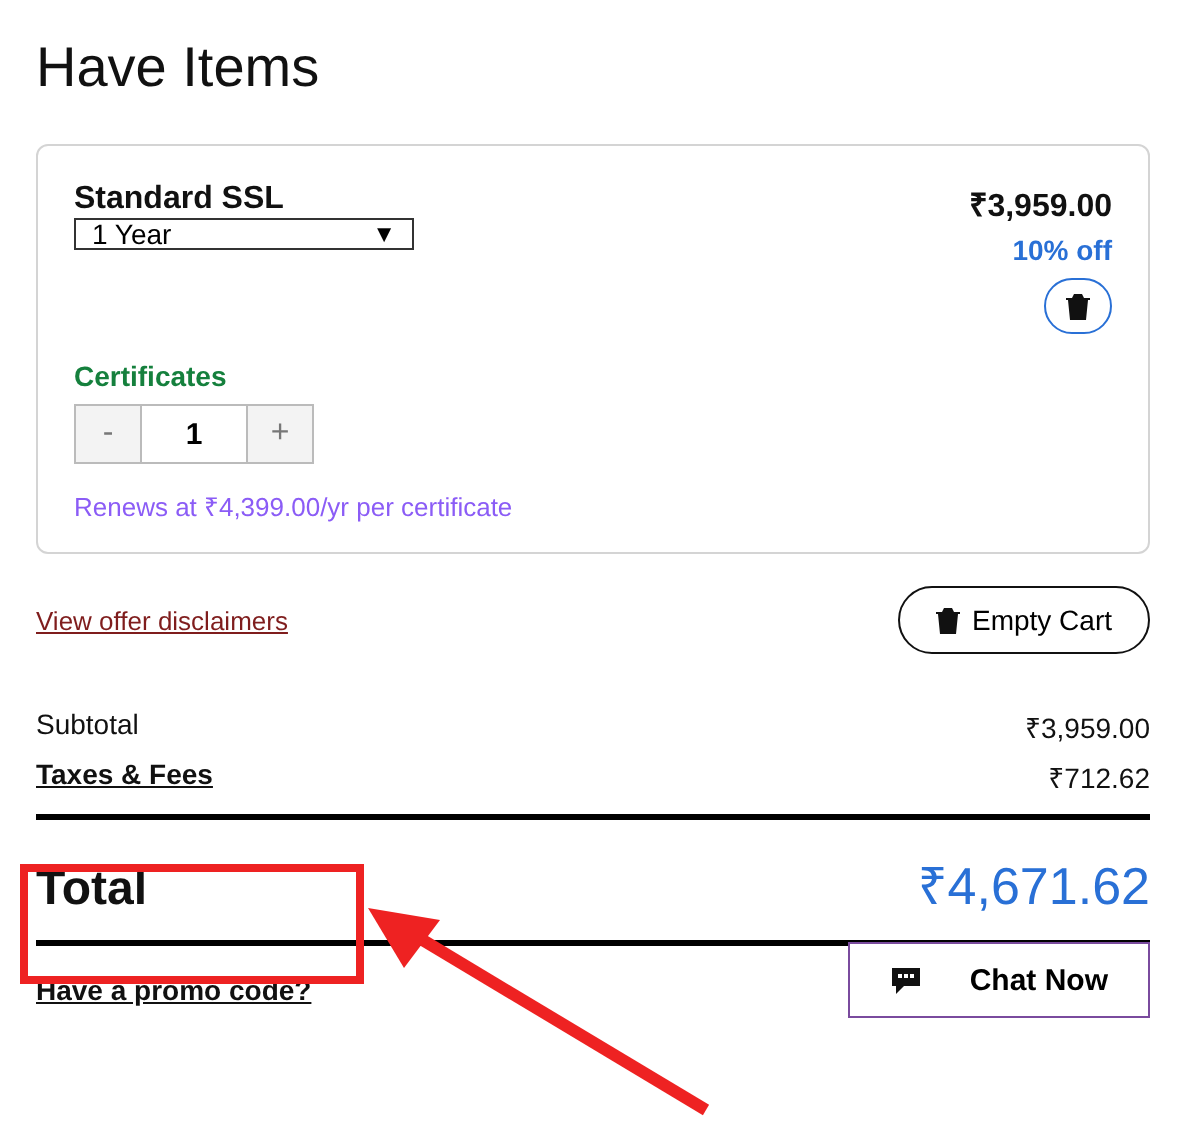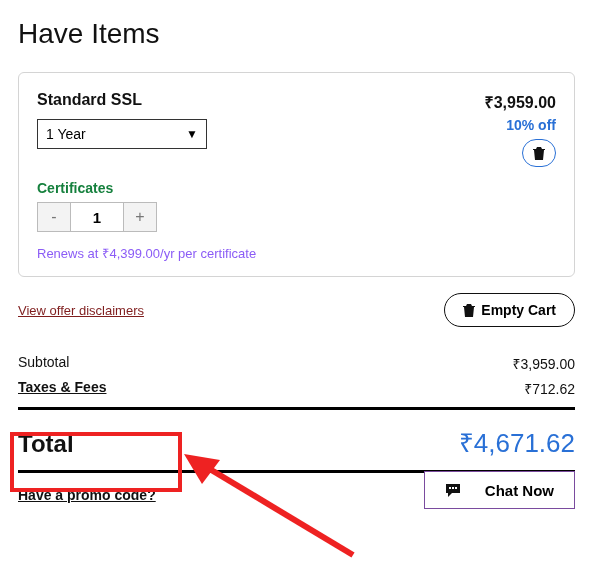--- a/index.html
+++ b/index.html
@@ -1,34 +1,34 @@
 <!DOCTYPE html>
 <html><head>
 <meta charset="utf-8">
 <style>
 * { box-sizing: border-box; margin: 0; padding: 0; }
 body { font-family: Arial, Helvetica, sans-serif; background: #fff; width: 593px; height: 567px; padding: 18px; position: relative; }
 .page-title { font-size: 28px; font-weight: 400; color: #111; margin-bottom: 22px; }
 .item-card { border: 1px solid #d4d4d4; border-radius: 6px; padding: 18px 18px 14px 18px; }
 .item-row { display: flex; justify-content: space-between; align-items: flex-start; }
-.item-name { font-size: 16px; font-weight: 700; color: #111; margin-bottom: 10px; }
-.term-select { width: 170px; height: 30px; border: 1px solid #333; background: #fff; font-size: 14px; padding: 0 8px; display: flex; align-items: center; justify-content: space-between; cursor: pointer; }
+.item-name { font-size: 16px; font-weight: 700; color: #111; margin-bottom: 0; }
+.term-select { width: 170px; height: 16px; border: 1px solid #333; background: #fff; font-size: 14px; padding: 0 8px; display: flex; align-items: center; justify-content: space-between; cursor: pointer; }
 .term-select .caret { font-size: 12px; }
 .price-col { text-align: right; }
 .item-price { font-size: 16px; font-weight: 700; color: #111; }
 .discount { color: #2970d6; font-size: 14px; font-weight: 700; margin-top: 4px; }
 .trash-btn { margin-top: 6px; width: 34px; height: 28px; border: 1.5px solid #2970d6; border-radius: 14px; background: #fff; display: inline-flex; align-items: center; justify-content: center; cursor: pointer; }
 .cert-label { font-size: 14px; font-weight: 700; color: #15803d; margin-top: 13px; margin-bottom: 6px; }
 .qty { display: flex; }
 .qty button { width: 34px; height: 30px; border: 1px solid #bbb; background: #f3f3f3; font-size: 16px; cursor: pointer; color: #777; }
 .qty input { width: 52px; height: 30px; border: 1px solid #bbb; border-left: none; border-right: none; text-align: center; font-size: 15px; font-weight: 700; }
 .renew-note { font-size: 13px; color: #8b5cf6; margin-top: 12px; }
 .below-card { display: flex; justify-content: space-between; align-items: center; margin-top: 16px; }
 .disclaimer-link { font-size: 13px; color: #7f1d1d; text-decoration: underline; cursor: pointer; }
-.empty-cart { border: 1.5px solid #111; border-radius: 18px; background: #fff; height: 34px; padding: 0 18px; font-size: 14px; font-weight: 700; display: inline-flex; align-items: center; gap: 6px; cursor: pointer; }
+.empty-cart { border: 1.5px solid #111; border-radius: 18px; background: #fff; height: 34px; padding: 0 18px; font-size: 14px; font-weight: 400; display: inline-flex; align-items: center; gap: 6px; cursor: pointer; }
 .totals { margin-top: 24px; }
 .tot-row { display: flex; justify-content: space-between; font-size: 14px; color: #111; padding: 3px 0; gap: 24px; }
 .tot-row.taxes .lbl { text-decoration: underline; font-weight: 700; cursor: pointer; }
 .thick-sep { border: none; border-top: 3px solid #000; margin-top: 6px; }
 .grand { display: flex; justify-content: space-between; align-items: baseline; margin-top: 14px; }
 .grand .lbl { font-size: 24px; font-weight: 700; color: #111; }
 .grand .val { font-size: 26px; font-weight: 400; color: #2970d6; }
 .thick-sep2 { border: none; border-top: 3px solid #000; margin-top: 10px; }
 .promo-link { display: inline-block; font-size: 14px; font-weight: 700; color: #111; text-decoration: underline; margin-top: 14px; cursor: pointer; }
 .chat-btn { position: absolute; right: 18px; bottom: 58px; border: 1.5px solid #7a4b9e; background: #fff; height: 38px; padding: 0 20px; font-size: 15px; font-weight: 700; display: inline-flex; align-items: center; gap: 24px; cursor: pointer; }

